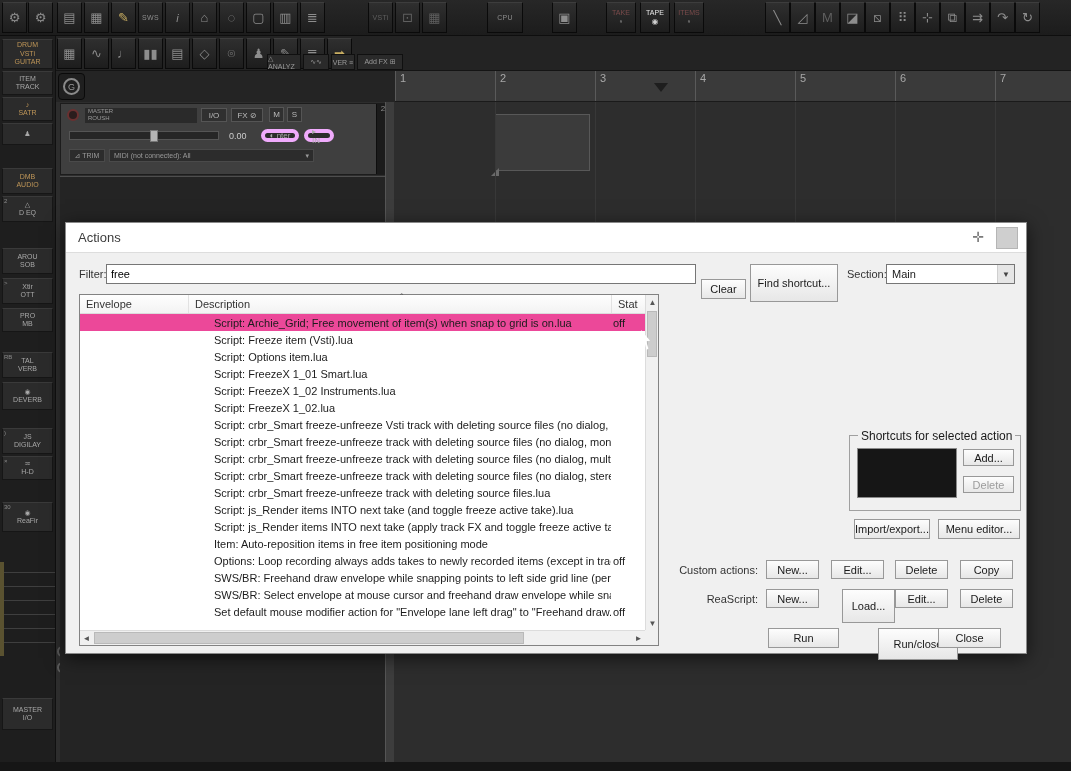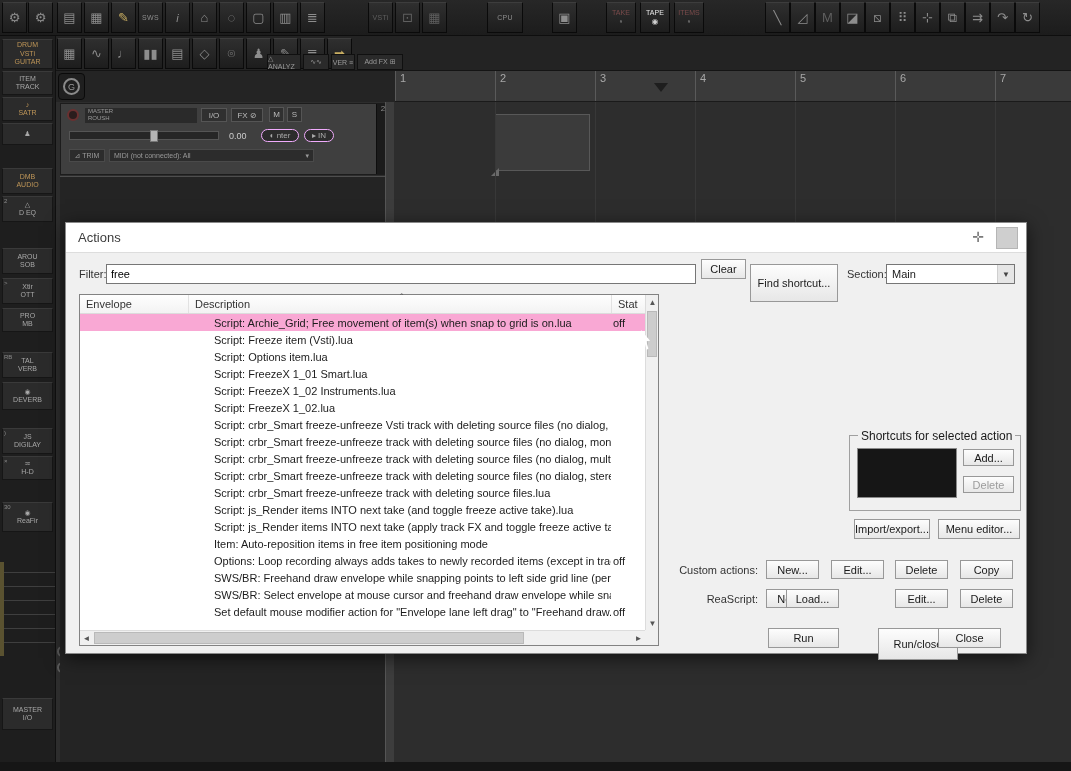--- a/index.html
+++ b/index.html
@@ -44,58 +44,58 @@
   .knob{position:absolute;left:57px;width:11px;height:11px;border-radius:50%;background:#222;border:2px solid #5a5a5a}
 
   
   #master{position:absolute;left:60px;top:103px;width:330px;height:72px;background:#3f3f3f;border:1px solid #1c1c1c}
   #master .mk{position:absolute;left:6px;top:5px;width:12px;height:12px;border-radius:50%;background:#2a1d1d;border:2px solid #6a3030}
   #mname{position:absolute;left:24px;top:4px;width:112px;height:15px;background:#2a2a2a;color:#9a9a9a;font-size:6px;line-height:7px;padding-left:3px;overflow:hidden}
   .mbtn{position:absolute;background:#303030;border:1px solid #555;color:#bbb;font-size:8px;display:flex;align-items:center;justify-content:center}
   #mfader{position:absolute;left:8px;top:27px;width:150px;height:9px;background:#262626;border:1px solid #555}
   #mhandle{position:absolute;left:80px;top:-2px;width:8px;height:12px;background:#b5b5b5;border:1px solid #777}
   #mvol{position:absolute;left:168px;top:27px;color:#ccc;font-size:9px}
-  .pill{position:absolute;top:25px;height:13px;border-radius:7px;background:#2c2c2c;border:1px solid #f0abfc;color:#aaa;font-size:8px;display:flex;align-items:center;justify-content:center;padding:0 4px}
+  .pill{position:absolute;top:25px;height:13px;border-radius:7px;background:#2c2c2c;border:4px solid #f0abfc;color:#aaa;font-size:8px;display:flex;align-items:center;justify-content:center;padding:0 4px}
   #mtrim{position:absolute;left:8px;top:45px;width:36px;height:13px;background:#2c2c2c;border:1px solid #4a4a4a;color:#9a9a9a;font-size:7px;display:flex;align-items:center;justify-content:center}
   #mmidi{position:absolute;left:48px;top:45px;width:205px;height:13px;background:#2c2c2c;border:1px solid #4a4a4a;color:#9a9a9a;font-size:7px;display:flex;align-items:center;padding:0 4px;justify-content:space-between}
   #mmeter{position:absolute;right:0;top:0;width:13px;height:70px;background:#1b1b1b;border-left:1px solid #0e0e0e;color:#8a8a8a;font-size:8px;text-align:center}
 
   #divider{position:absolute;left:385px;top:102px;width:9px;height:660px;background:#3d3d3d;border-left:1px solid #555}
   #tcpempty{position:absolute;left:60px;top:176px;width:325px;height:586px;background:#242424;border-top:1px solid #4e4e4e}
   #bottombar{position:absolute;left:0;top:762px;width:1071px;height:9px;background:#161616}
 
   
   #dlg{position:absolute;left:65px;top:222px;width:962px;height:432px;background:#f0f0f0;border:1px solid #8a8a8a;box-shadow:0 4px 18px rgba(0,0,0,.6);z-index:10;font-size:11px;color:#1a1a1a}
   #titlebar{position:absolute;left:0;top:0;width:100%;height:30px;background:#fff;border-bottom:1px solid #ddd;display:flex;align-items:center;padding:0 12px}
   #dlgtitle{font-size:13px;color:#3c3c3c}
   #pin{position:absolute;right:42px;top:6px;color:#7a7a7a;font-size:14px}
   #titlesq{position:absolute;right:8px;top:4px;width:22px;height:22px;background:#cfcfcf;border:1px solid #b5b5b5}
   .lbl{position:absolute;color:#333}
   .btn{position:absolute;background:linear-gradient(#fdfdfd,#e7e7e7);border:1px solid #989898;color:#1a1a1a;font-size:11px;display:flex;align-items:center;justify-content:center;cursor:default}
   .btn.disabled{color:#9c9c9c}
   #lblFilter{left:13px;top:45px}
   #inpFilter{position:absolute;left:40px;top:41px;width:590px;height:20px;border:1px solid #767676;background:#fff;font-size:11px;padding:0 4px}
-  #btnClear{left:635px;top:36px;width:45px;height:20px}
+  #btnClear{left:635px;top:56px;width:45px;height:20px}
   #btnFind{left:684px;top:41px;width:88px;height:38px}
   #lblSection{left:781px;top:45px}
   #combo{position:absolute;left:820px;top:41px;width:129px;height:20px;background:#fff;border:1px solid #767676;display:flex;align-items:center}
   #comboval{padding-left:5px;flex:1}
   #comboarrow{width:17px;height:100%;background:#e6e6e6;border-left:1px solid #cfcfcf;display:flex;align-items:center;justify-content:center;font-size:8px;color:#444}
 
   #list{position:absolute;left:13px;top:71px;width:580px;height:352px;background:#fff;border:1px solid #828282}
   #lheader{position:absolute;left:0;top:0;right:13px;height:19px;background:linear-gradient(#fefefe,#f3f3f3);border-bottom:1px solid #dcdcdc;display:flex;color:#333}
   .hc{padding:3px 0 0 6px;position:relative}
   .hc + .hc{border-left:1px solid #e2e2e2}
   #hShort{width:108px}
   #hDesc{flex:1}
   #hState{width:34px;overflow:hidden}
   #sortind{position:absolute;left:50%;top:-2px;color:#555;font-size:10px}
   #rows{position:absolute;left:0;top:19px;right:13px;bottom:15px;overflow:hidden}
   .lrow{height:17px;display:flex;align-items:center;font-size:11px;color:#1c1c1c;white-space:nowrap}
-  .lrow.sel{background:#f9a8d4}
+  .lrow.sel{background:#ec4899}
   .c-short{width:108px;flex:none}
   .c-desc{flex:1;padding-left:26px;overflow:hidden}
   .c-state{width:34px;flex:none;padding-left:2px}
   #vsb{position:absolute;top:0;right:0;bottom:15px;width:13px;background:#f0f0f0;border-left:1px solid #dcdcdc}
   .sbtn{position:absolute;left:0;width:13px;height:14px;color:#555;font-size:8px;display:flex;align-items:center;justify-content:center}
   #vthumb{position:absolute;left:1px;right:1px;top:16px;height:46px;background:#cdcdcd;border:1px solid #b9b9b9}
   #hsb{position:absolute;left:0;bottom:0;right:13px;height:15px;background:#f0f0f0;border-top:1px solid #dcdcdc}
   .hbtn{position:absolute;top:0;width:13px;height:15px;color:#555;font-size:8px;display:flex;align-items:center;justify-content:center}
   #hthumb{position:absolute;left:14px;top:1px;height:12px;width:430px;background:#cdcdcd;border:1px solid #b9b9b9}
   #lcorner{position:absolute;right:0;bottom:0;width:13px;height:15px;background:#f0f0f0}
@@ -107,21 +107,21 @@
   #btnDel{left:114px;top:41px;width:51px;height:17px}
   #btnImport{left:788px;top:296px;width:76px;height:20px}
   #btnMenuEd{left:872px;top:296px;width:82px;height:20px}
   #lblCustom{left:560px;top:341px;width:132px;text-align:right}
   #lblRea{left:560px;top:370px;width:132px;text-align:right}
   #btnCNew{left:700px;top:337px;width:53px;height:19px}
   #btnCEdit{left:765px;top:337px;width:53px;height:19px}
   #btnCDel{left:829px;top:337px;width:53px;height:19px}
   #btnCCopy{left:894px;top:337px;width:53px;height:19px}
   #btnRNew{left:700px;top:366px;width:53px;height:19px}
-  #btnRLoad{left:720px;top:366px;width:53px;height:19px}
+  #btnRLoad{left:776px;top:366px;width:53px;height:34px}
   #btnREdit{left:829px;top:366px;width:53px;height:19px}
   #btnRDel{left:894px;top:366px;width:53px;height:19px}
   #btnRun{left:702px;top:405px;width:71px;height:20px}
   #btnRunClose{left:812px;top:405px;width:80px;height:32px}
   #btnClose{left:872px;top:405px;width:63px;height:20px}
 
   #cursor{position:absolute;left:641px;top:330px;width:13px;height:20px;background:#fff;clip-path:polygon(0 0,0 76%,27% 61%,43% 100%,57% 93%,40% 56%,70% 54%);filter:drop-shadow(0 0 1px #000);z-index:50}
 </style>
 </head>
 <body>

